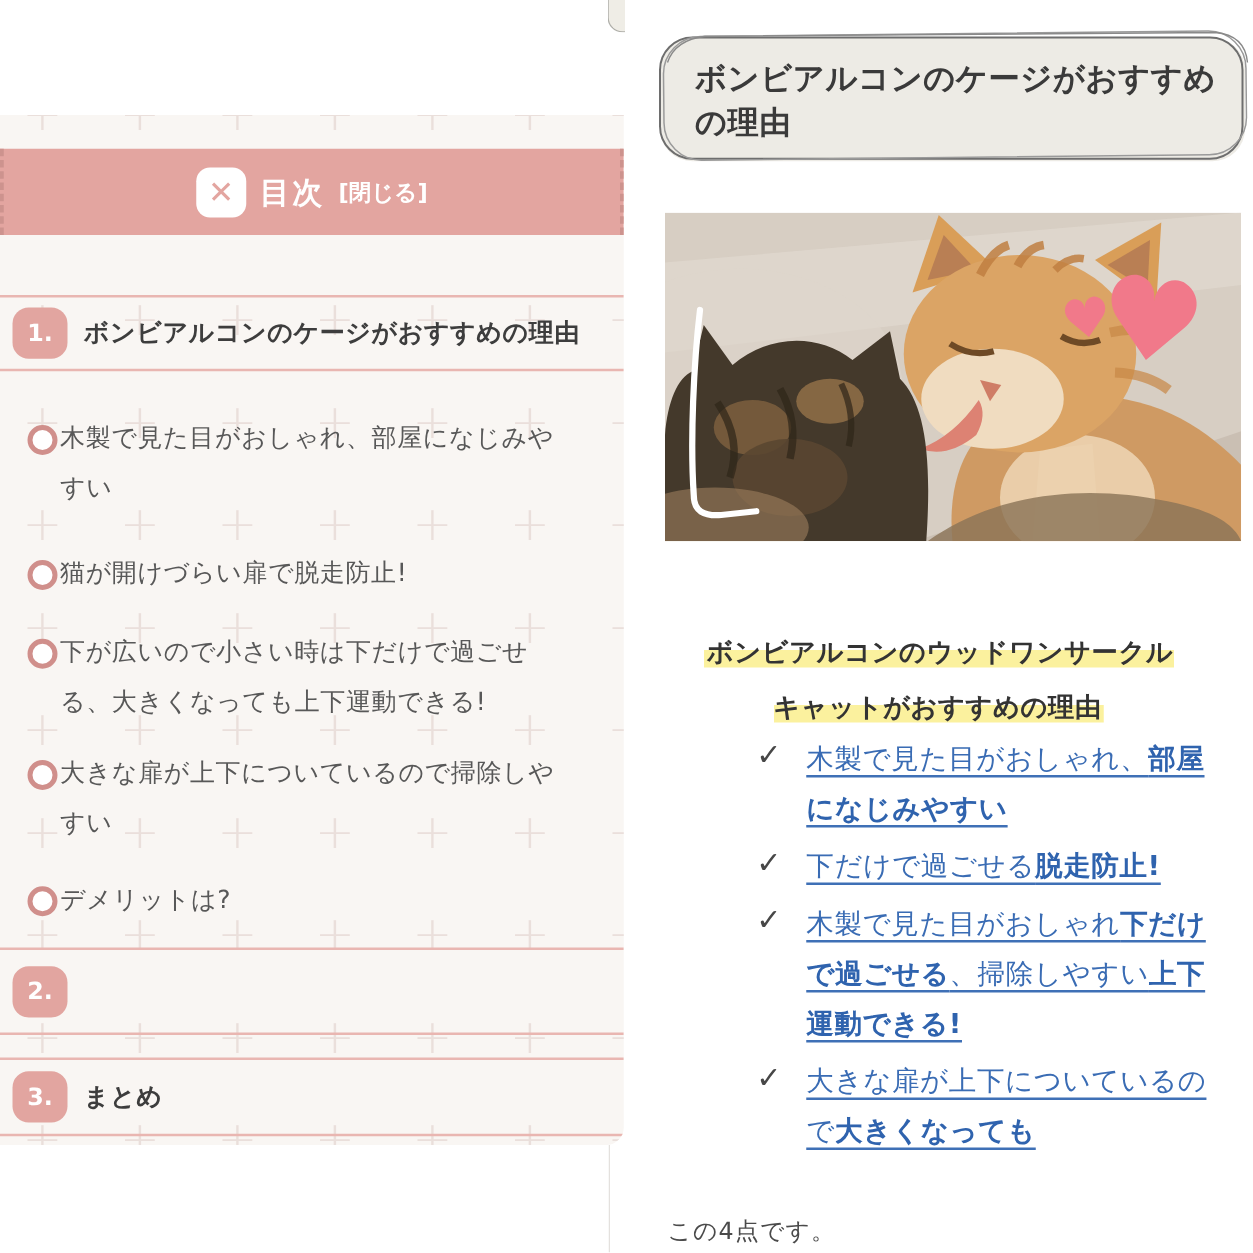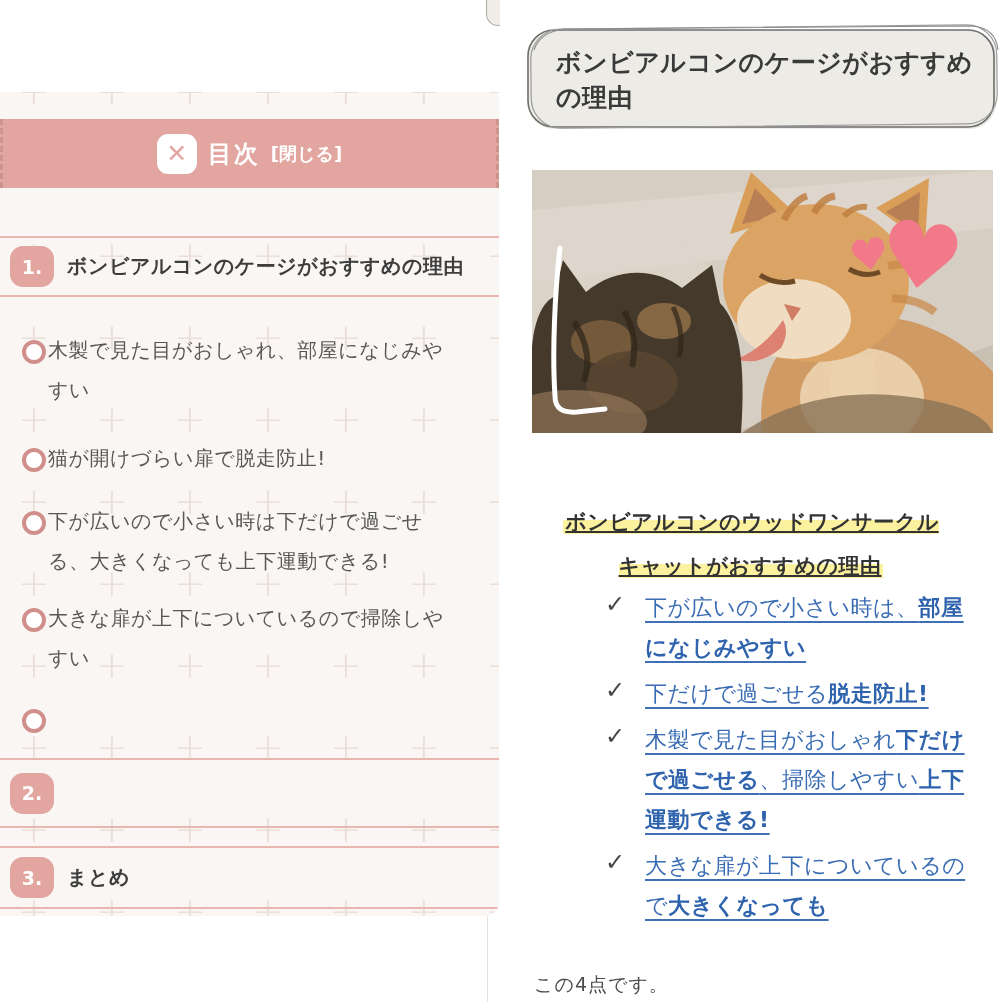--- a/index.html
+++ b/index.html
@@ -79,21 +79,20 @@
   .cat-image{position:absolute;left:32px;top:170px;width:461px;height:263px;overflow:hidden;}
   .highlight-wrap{
     position:absolute;left:0;top:500px;width:502px;
     text-align:center;font-size:21px;line-height:44px;font-weight:bold;color:#333333;
     padding:0;letter-spacing:.5px;
   }
   .highlight-wrap .hl-inner{display:inline-block;width:392px;}
   .hl{
     background:linear-gradient(to bottom, rgba(0,0,0,0) 42%, #fbf19e 42%);
     padding:0 2px;
-    text-decoration:underline;
   }
   .checklist{
     position:absolute;left:0;top:588px;width:502px;
     list-style:none;margin:0;padding:0;
   }
   .checklist li{position:relative;padding-left:145px;margin-bottom:6px;}
   .check{
     position:absolute;left:105px;top:2px;font-size:24px;color:#474747;font-weight:bold;
   }
   .cl-link{
@@ -221,20 +220,21 @@
         <li class="li-c">
           <span class="bullet-ring"></span>
           <div class="sub-text">下が広いので小さい時は下だけで過ごせる、大きくなっても上下運動できる!</div>
         </li>
         <li class="li-d">
           <span class="bullet-ring"></span>
           <div class="sub-text">大きな扉が上下についているので掃除しやすい</div>
         </li>
         <li class="li-e">
           <span class="bullet-ring"></span>
+          <div class="sub-text">デメリットは?</div>
         </li>
       </ul>
 
       <div class="toc-section sec2">
         <span class="badge">2.</span>
       </div>
 
       <div class="toc-section sec3">
         <span class="badge">3.</span>
         <span class="sec-title">まとめ</span>
@@ -306,21 +306,21 @@
       </svg>
     </div>
 
     <div class="highlight-wrap">
       <span class="hl-inner"><span class="hl">ボンビアルコンのウッドワンサークルキャットがおすすめの理由</span></span>
     </div>
 
     <ul class="checklist">
       <li>
         <span class="check">✓</span>
-        <span class="cl-link"><span>下が広いので小さい時は、</span><span class="b">部屋になじみやすい</span></span>
+        <span class="cl-link"><span>木製で見た目がおしゃれ、</span><span class="b">部屋になじみやすい</span></span>
       </li>
       <li>
         <span class="check">✓</span>
         <span class="cl-link"><span>下だけで過ごせる</span><span class="b">脱走防止!</span></span>
       </li>
       <li>
         <span class="check">✓</span>
         <span class="cl-link"><span>木製で見た目がおしゃれ</span><span class="b">下だけで過ごせる</span><span>、掃除しやすい</span><span class="b">上下運動できる!</span></span>
       </li>
       <li>

